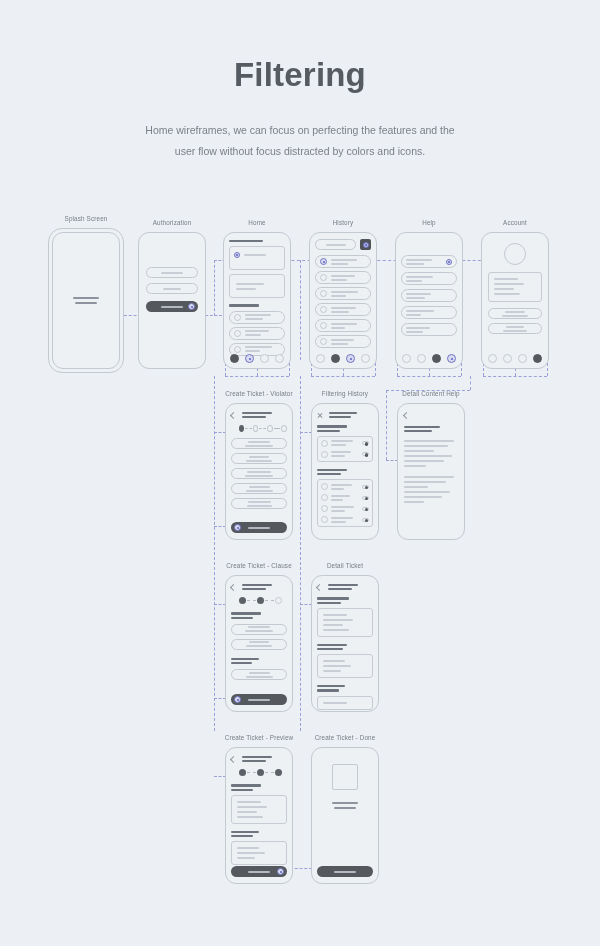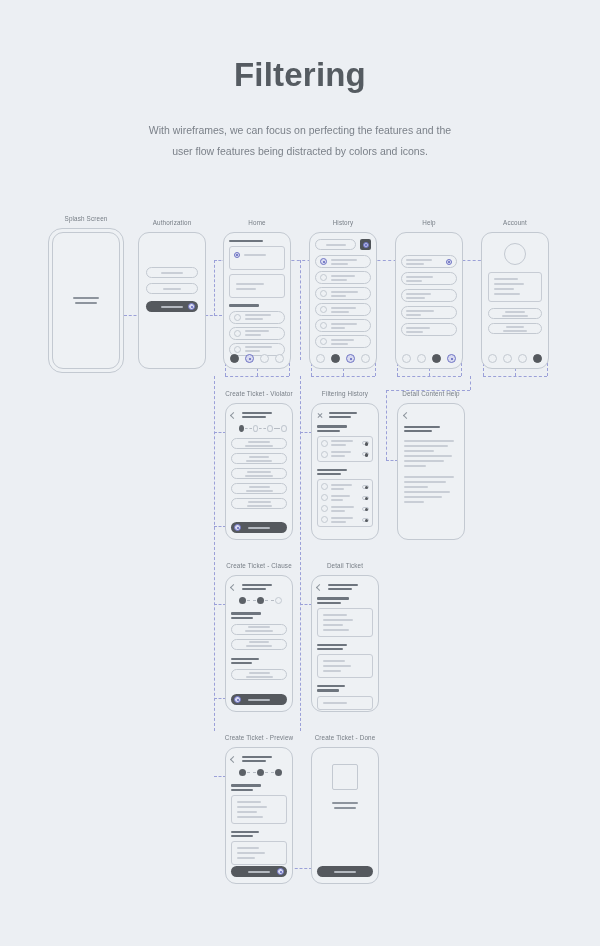--- a/index.html
+++ b/index.html
@@ -128,22 +128,22 @@
   .hotspot{position:absolute;width:7px;height:7px;}
 </style>
 </head>
 <body>
 
 <div class="page">
 
   <div class="header">
     <h1 class="title">Filtering</h1>
     <div class="subtitle">
-      <span>With wireframes, we can focus on perfecting the features and the</span>
-      <span>user flow features being distracted by colors and icons.</span>
+      <span>Home wireframes, we can focus on perfecting the features and the</span>
+      <span>user flow without focus distracted by colors and icons.</span>
     </div>
   </div>
 
   <div class="canvas">
 
     <div class="conn h" style="left:124px;top:315px;width:22px;"></div>
 
     <div class="conn h" style="left:196px;top:315px;width:26px;"></div>
     <div class="conn v" style="left:214px;top:260px;height:56px;"></div>
     <div class="conn h" style="left:214px;top:260px;width:16px;"></div>

